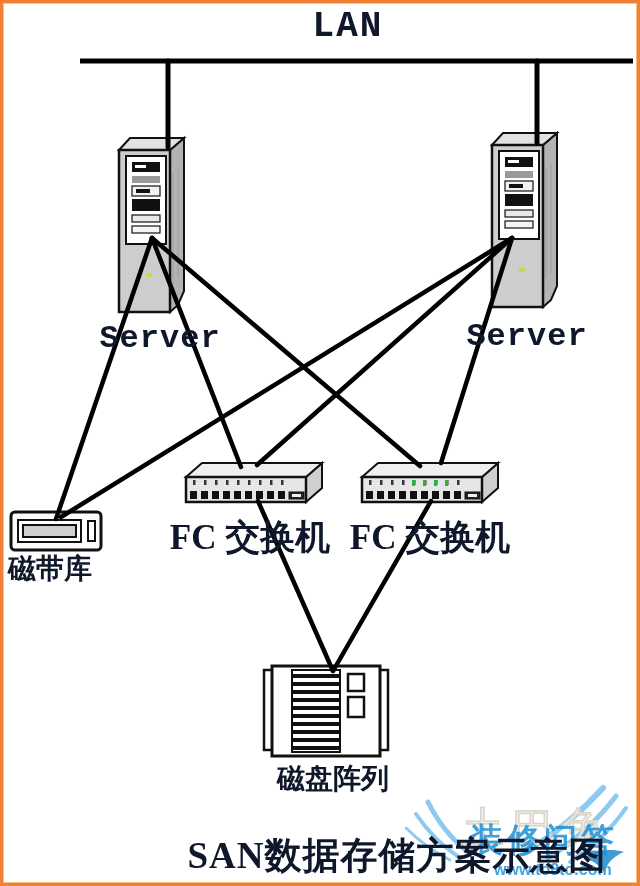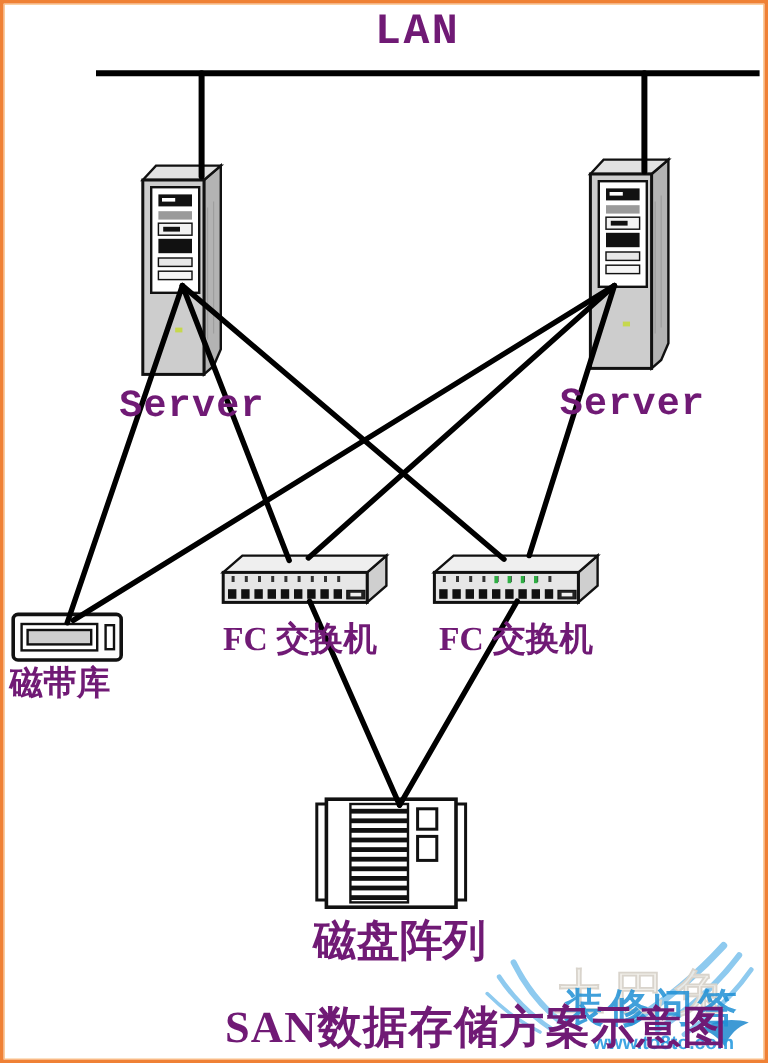--- a/index.html
+++ b/index.html
@@ -12,33 +12,33 @@
   }
   .frame{
     position:absolute;inset:0;
     border:3px solid #ef8135;
     box-shadow:inset 0 0 0 1px #fbc183;
     pointer-events:none;z-index:10;
   }
   svg.layer{position:absolute;left:0;top:0;z-index:1;}
   .lbl{
     position:absolute;z-index:3;
-    text-align:center;color:#701a75;font-weight:bold;white-space:nowrap;
+    text-align:center;color:#0f172a;font-weight:bold;white-space:nowrap;
   }
   .mono{font-family:"Liberation Mono","DejaVu Sans Mono",monospace;}
   .cjk{font-family:"Liberation Serif","DejaVu Serif",serif;}
   .lan-lbl{left:300px;top:6px;width:96px;font-size:36px;letter-spacing:2px;}
   .srv-lbl{font-size:32px;letter-spacing:1px;width:140px;}
   .srv-lbl.left{left:90px;top:320px;}
   .srv-lbl.right{left:457px;top:318px;}
-  .fc-lbl{font-size:28px;width:170px;top:514px;}
+  .fc-lbl{font-size:35px;width:170px;top:514px;}
   .fc-lbl.left{left:165px;}
   .fc-lbl.right{left:345px;}
   .tape-lbl{left:-2px;top:550px;width:104px;font-size:28px;}
-  .disk-lbl{left:253px;top:760px;width:160px;font-size:36px;}
+  .disk-lbl{left:253px;top:760px;width:160px;font-size:28px;}
   .title-lbl{left:137px;top:831px;width:520px;font-size:37px;letter-spacing:1px;z-index:4;}
   
   .wm{position:absolute;z-index:2;}
   .wm-brand{
     left:462px;top:800px;font-size:42px;font-weight:normal;letter-spacing:8px;
     color:rgba(240,237,232,0.9);
     -webkit-text-stroke:1.5px #d9d4cc;
     font-family:"Liberation Serif","DejaVu Serif",serif;white-space:nowrap;
   }
   .wm-tagline{

